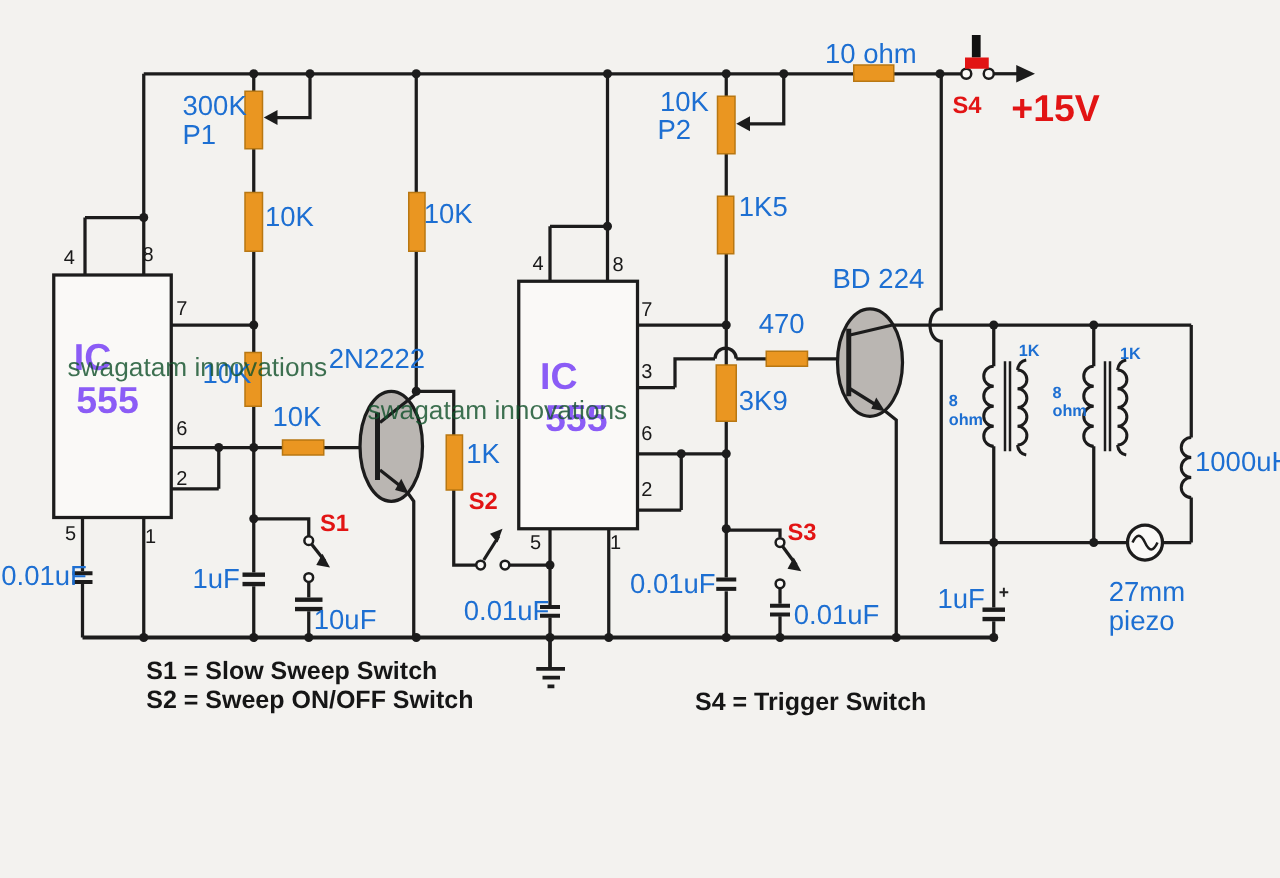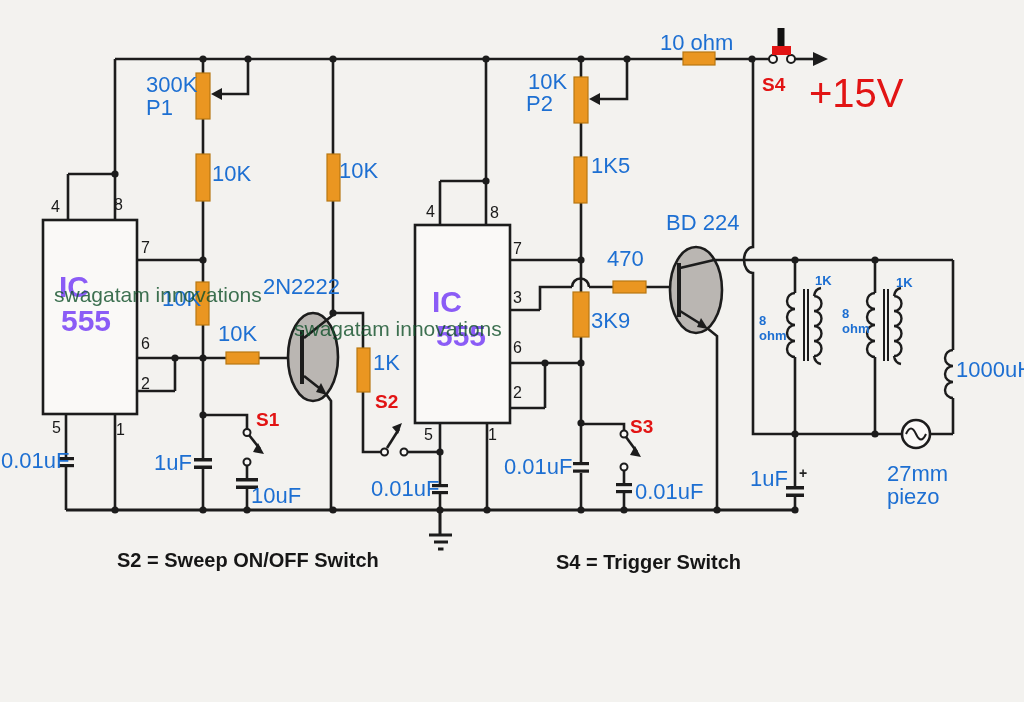--- a/index.html
+++ b/index.html
@@ -3,21 +3,21 @@
 <meta charset="utf-8">
 <style>
   html,body{margin:0;padding:0;}
   body{font-family:"Liberation Sans",sans-serif;}
   #stage{position:relative;width:1024px;height:702px;background:#f3f2ef;overflow:hidden;}
   #wires{position:absolute;left:0;top:0;}
   .lbl{position:absolute;color:#1d6fd2;font-size:22px;line-height:1.0;white-space:nowrap;}
   .big{position:absolute;color:#8b5cf6;font-size:30px;font-weight:bold;line-height:1.0;white-space:nowrap;}
   .tiny{position:absolute;color:#1d6fd2;font-size:13px;font-weight:bold;line-height:15px;white-space:nowrap;}
   .red{position:absolute;color:#e21414;font-size:19px;font-weight:bold;line-height:1.0;white-space:nowrap;}
-  .redbig{position:absolute;color:#e21414;font-size:40px;font-weight:normal;line-height:1.0;white-space:nowrap;text-align:center;}
+  .redbig{position:absolute;color:#e21414;font-size:30px;font-weight:bold;line-height:1.0;white-space:nowrap;text-align:center;}
   .legend{position:absolute;color:#161616;font-size:20px;font-weight:bold;line-height:1.0;white-space:nowrap;}
   .pin{position:absolute;color:#1a1a1a;font-size:16px;line-height:1.0;white-space:nowrap;}
   .wm{position:absolute;color:#14532d;font-size:21px;line-height:1.0;white-space:nowrap;opacity:.82;z-index:5;}
   .plus{position:absolute;color:#222;font-size:14px;font-weight:bold;line-height:1.0;}
 </style>
 </head>
 <body>
 
 <div id="stage">
 
@@ -255,19 +255,20 @@
 <div class="redbig" style="left:809px;top:73px">+15V</div>
 
 <div class="tiny" style="left:815px;top:273px">1K</div>
 <div class="tiny" style="left:896px;top:275px">1K</div>
 <div class="tiny" style="left:759px;top:313px"><span>8</span><br><span>ohm</span></div>
 <div class="tiny" style="left:842px;top:306px"><span>8</span><br><span>ohm</span></div>
 <div class="lbl" style="left:956px;top:359px">1000uH</div>
 <div class="lbl" style="left:887px;top:463px">27mm</div>
 <div class="lbl" style="left:887px;top:486px">piezo</div>
 
+<div class="legend" style="left:117px;top:527px">S1 = Slow Sweep Switch</div>
 <div class="legend" style="left:117px;top:550px">S2 = Sweep ON/OFF Switch</div>
 <div class="legend" style="left:556px;top:552px">S4 = Trigger Switch</div>
 
 <div class="wm" style="left:54px;top:284px">swagatam innovations</div>
 <div class="wm" style="left:294px;top:318px">swagatam innovations</div>
 
 </div>
 
 </body></html>

